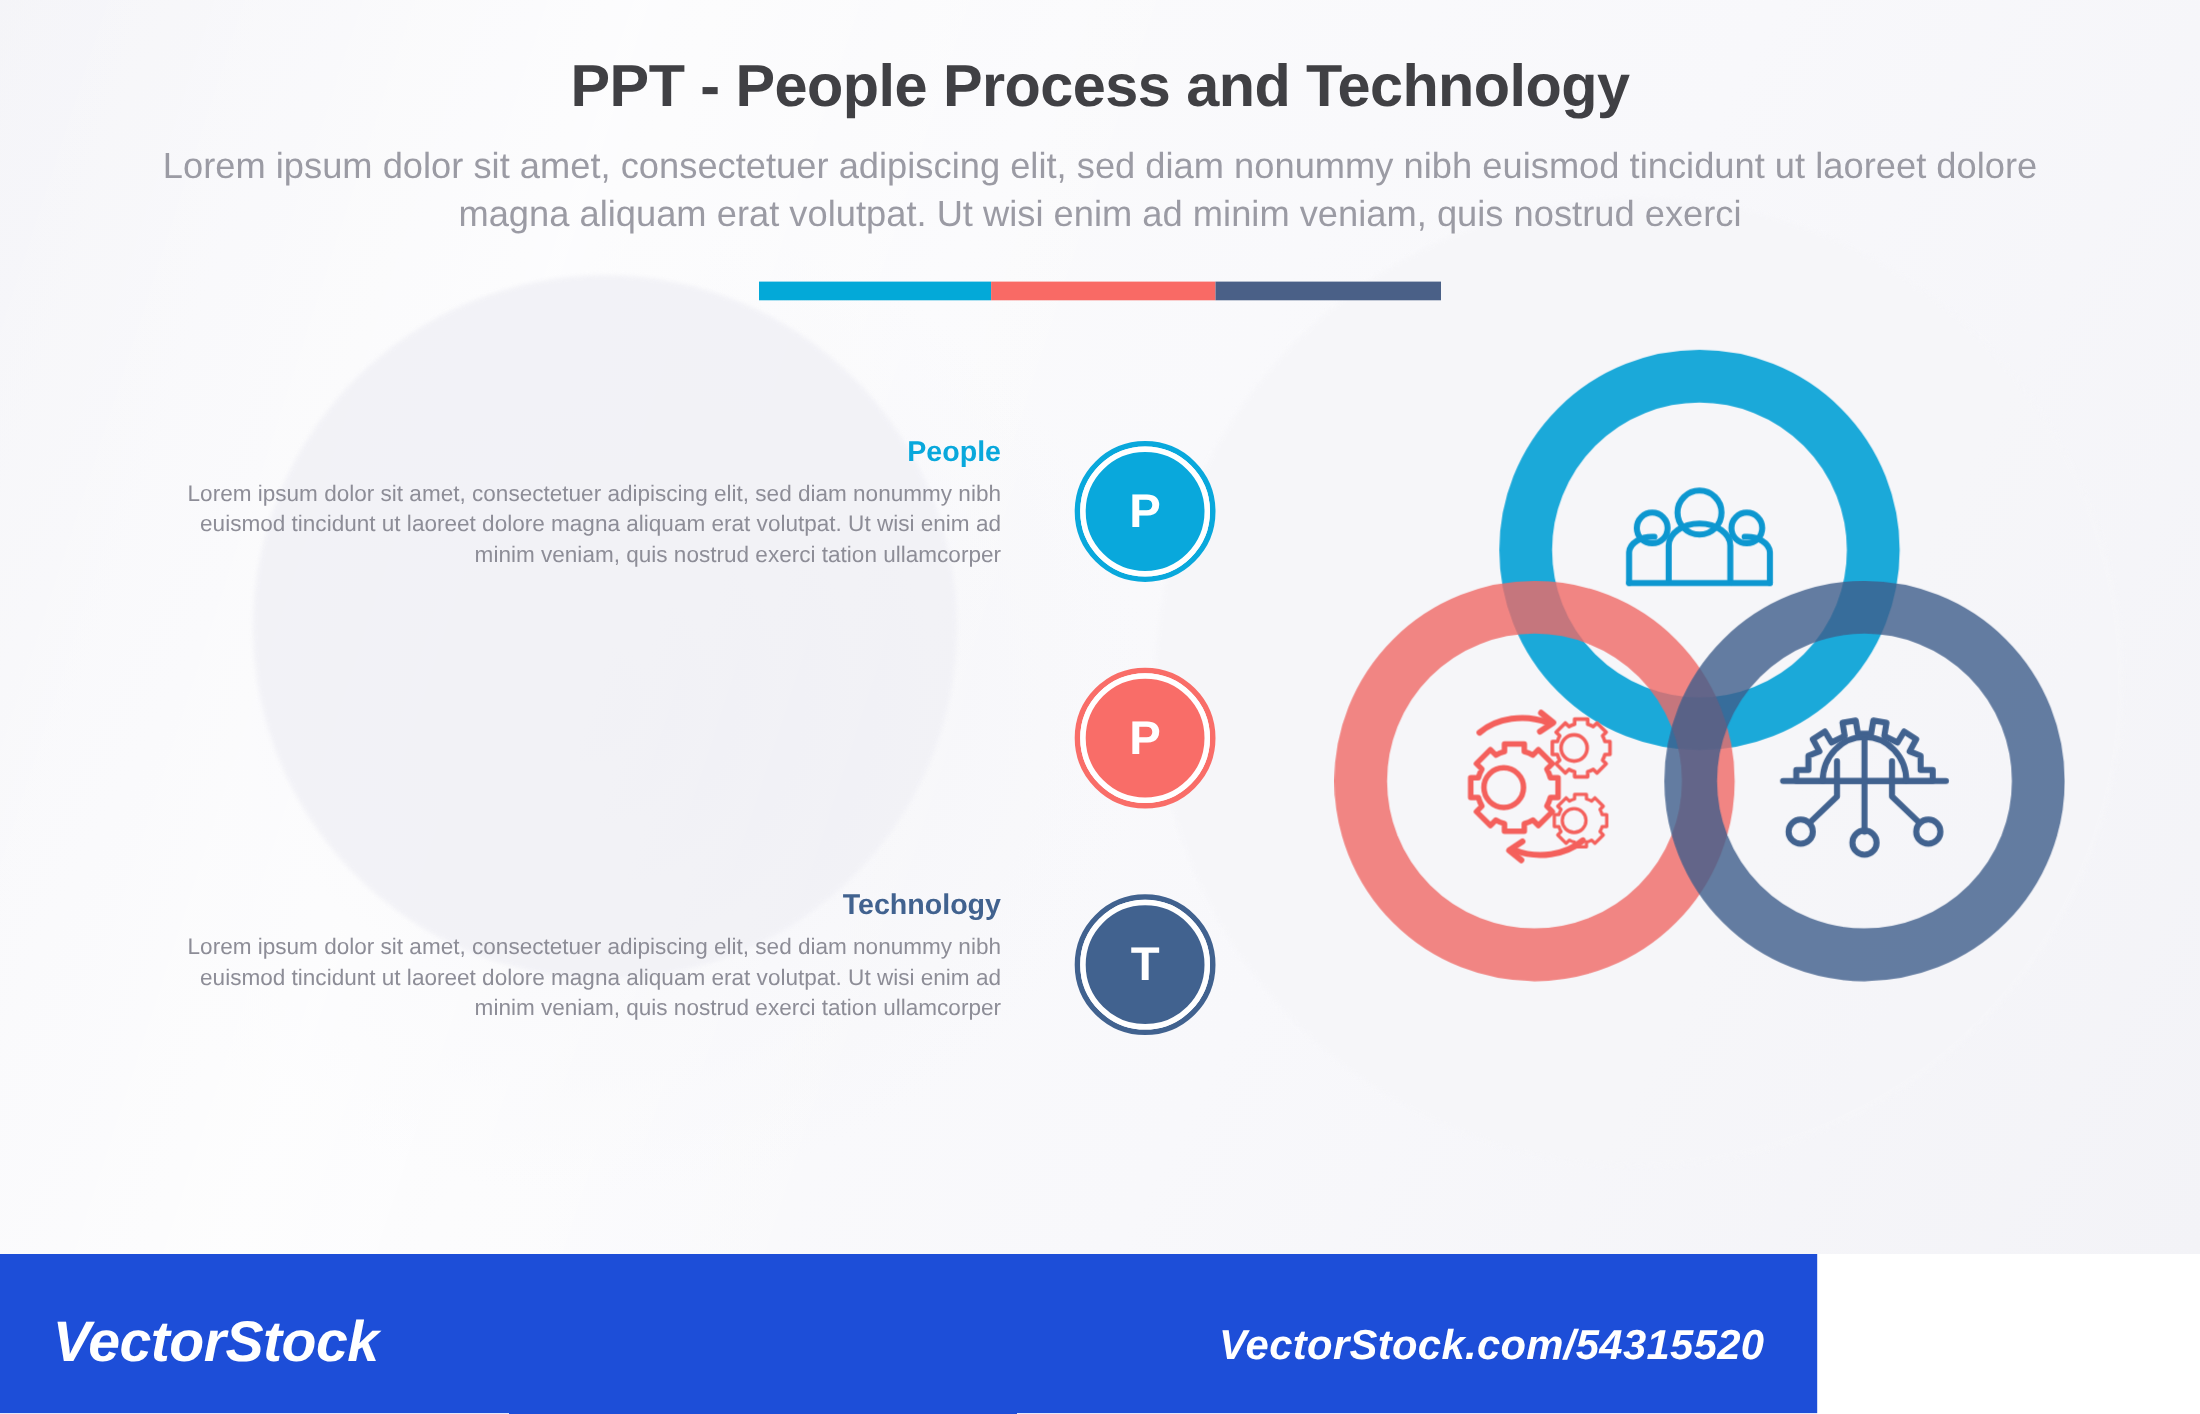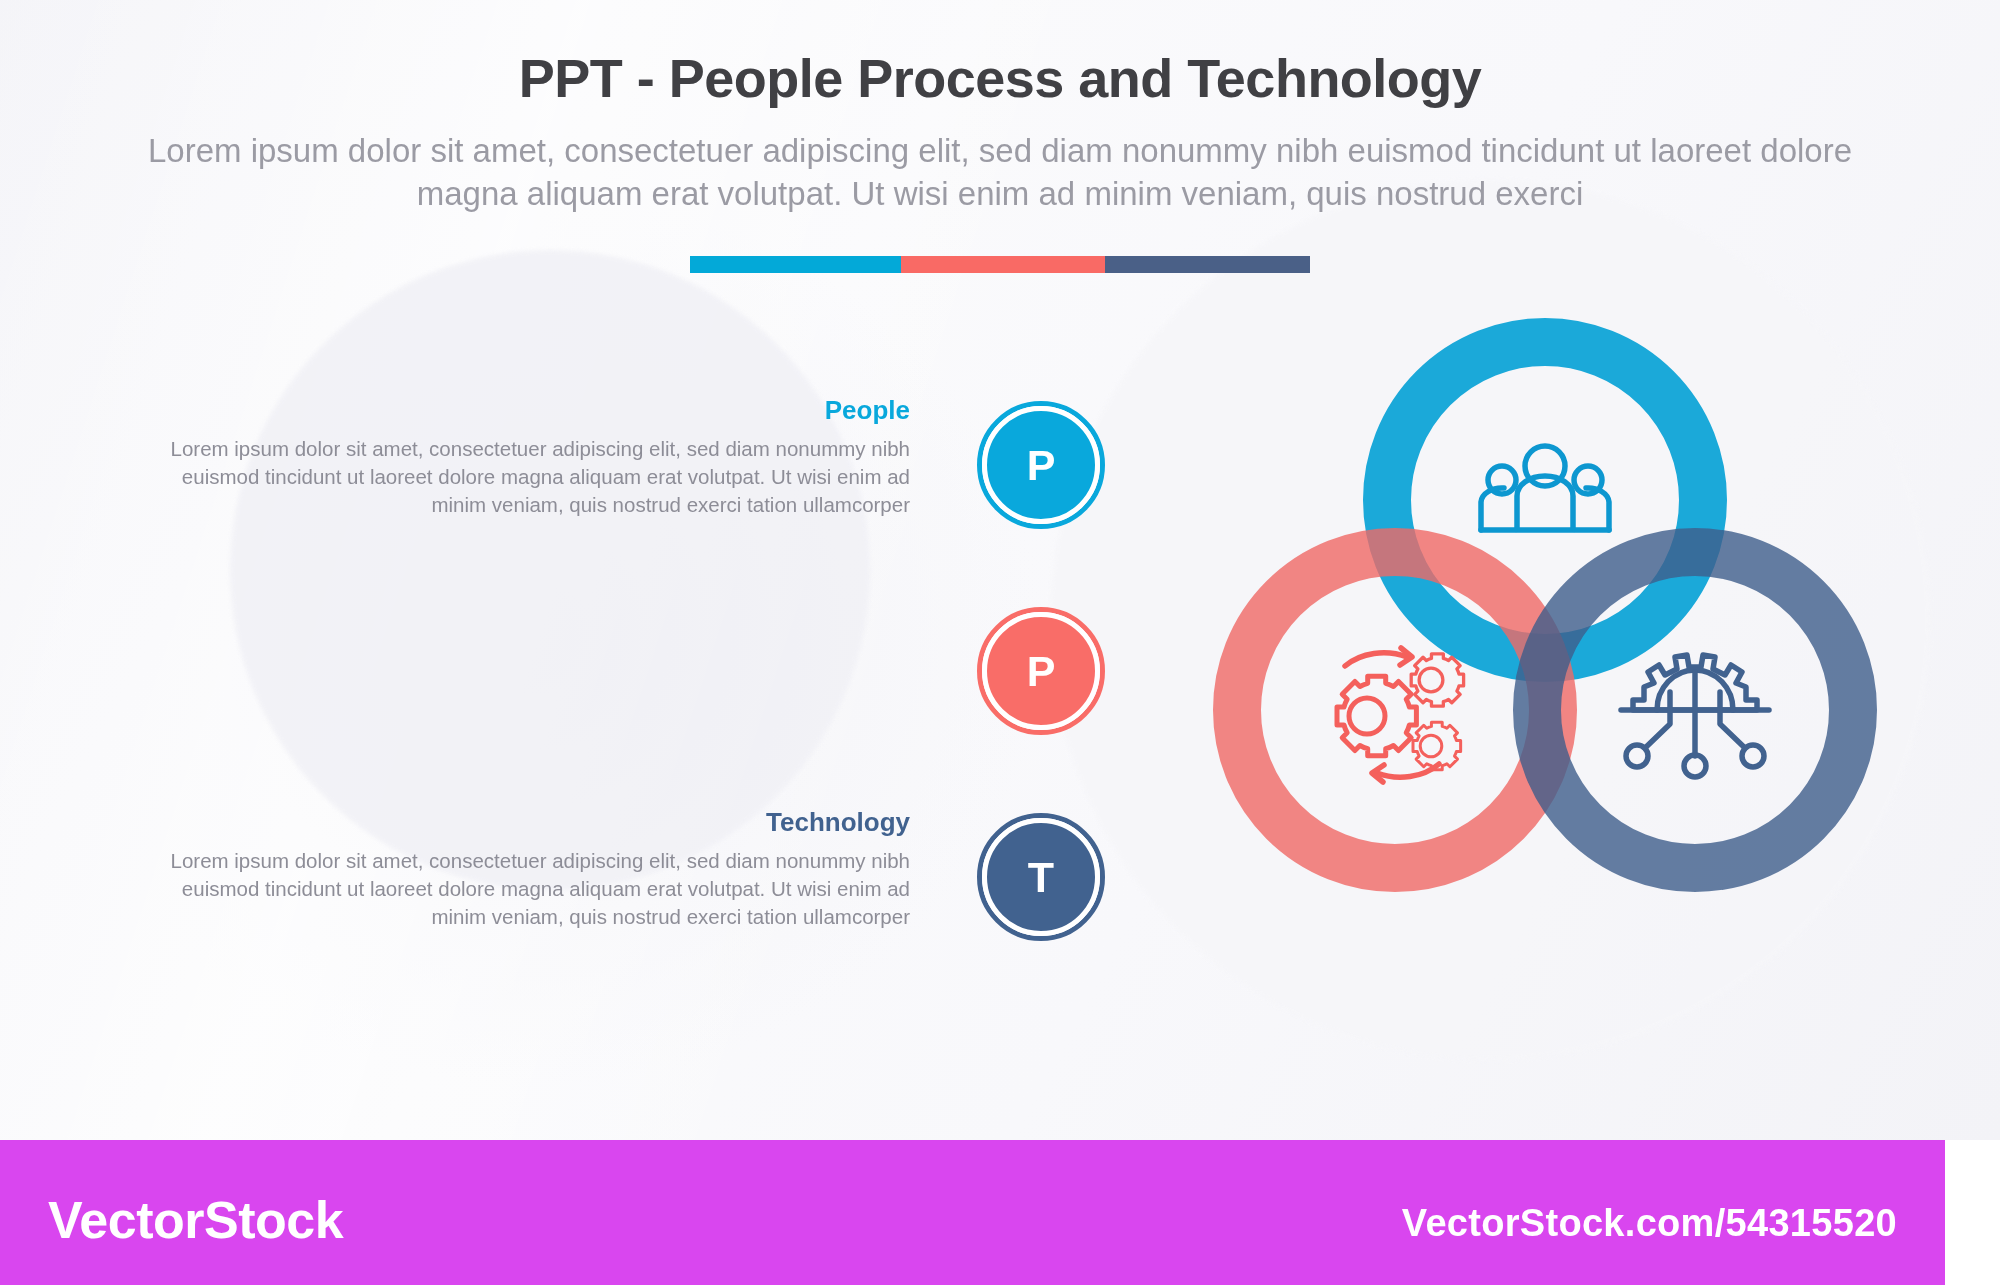--- a/index.html
+++ b/index.html
@@ -145,23 +145,24 @@
     width: 760px;
     height: 660px;
   }
   #venn svg { display: block; }
 
   
   #footer {
     position: absolute;
     left: 0;
     top: 1140px;
-    width: 1945px;
+    width: 1652px;
     height: 145px;
-    background: #d946ef;
+    background: #1d4ed8;
+    font-style: italic;
   }
   #brand {
     position: absolute;
     left: 48px;
     top: 50px;
     color: #ffffff;
     font-size: 52px;
     font-weight: bold;
     letter-spacing: -0.5px;
   }

